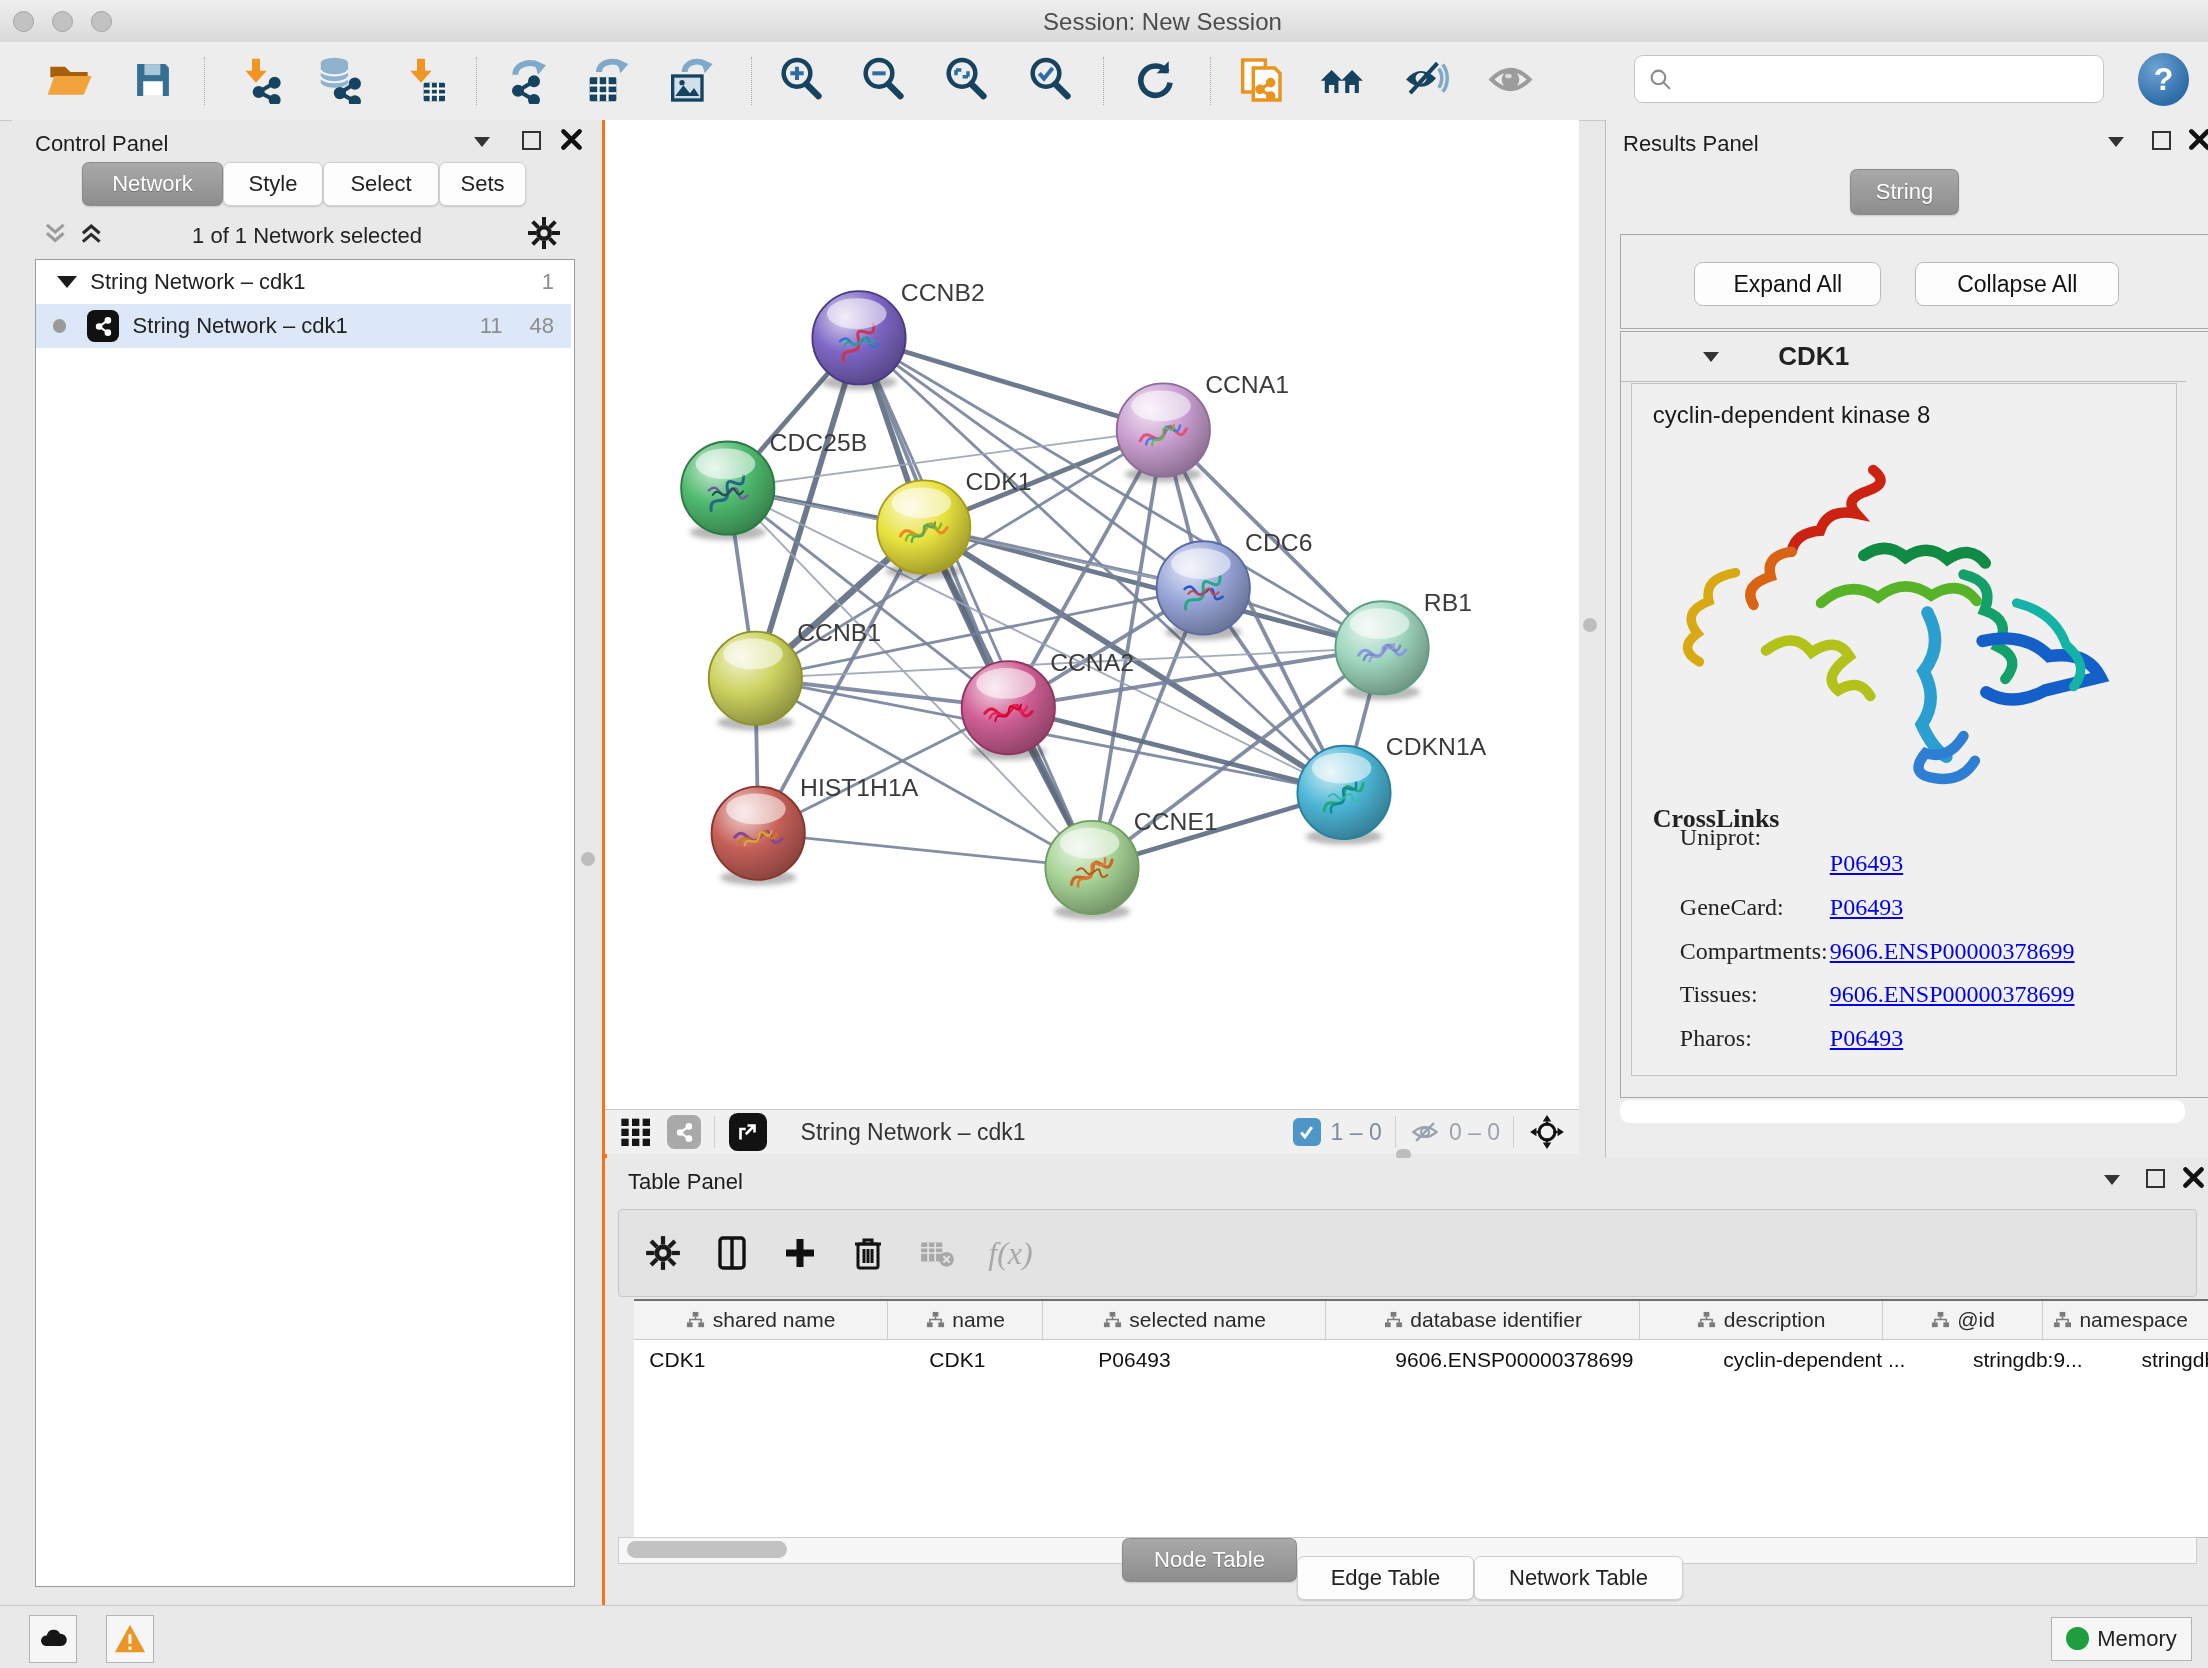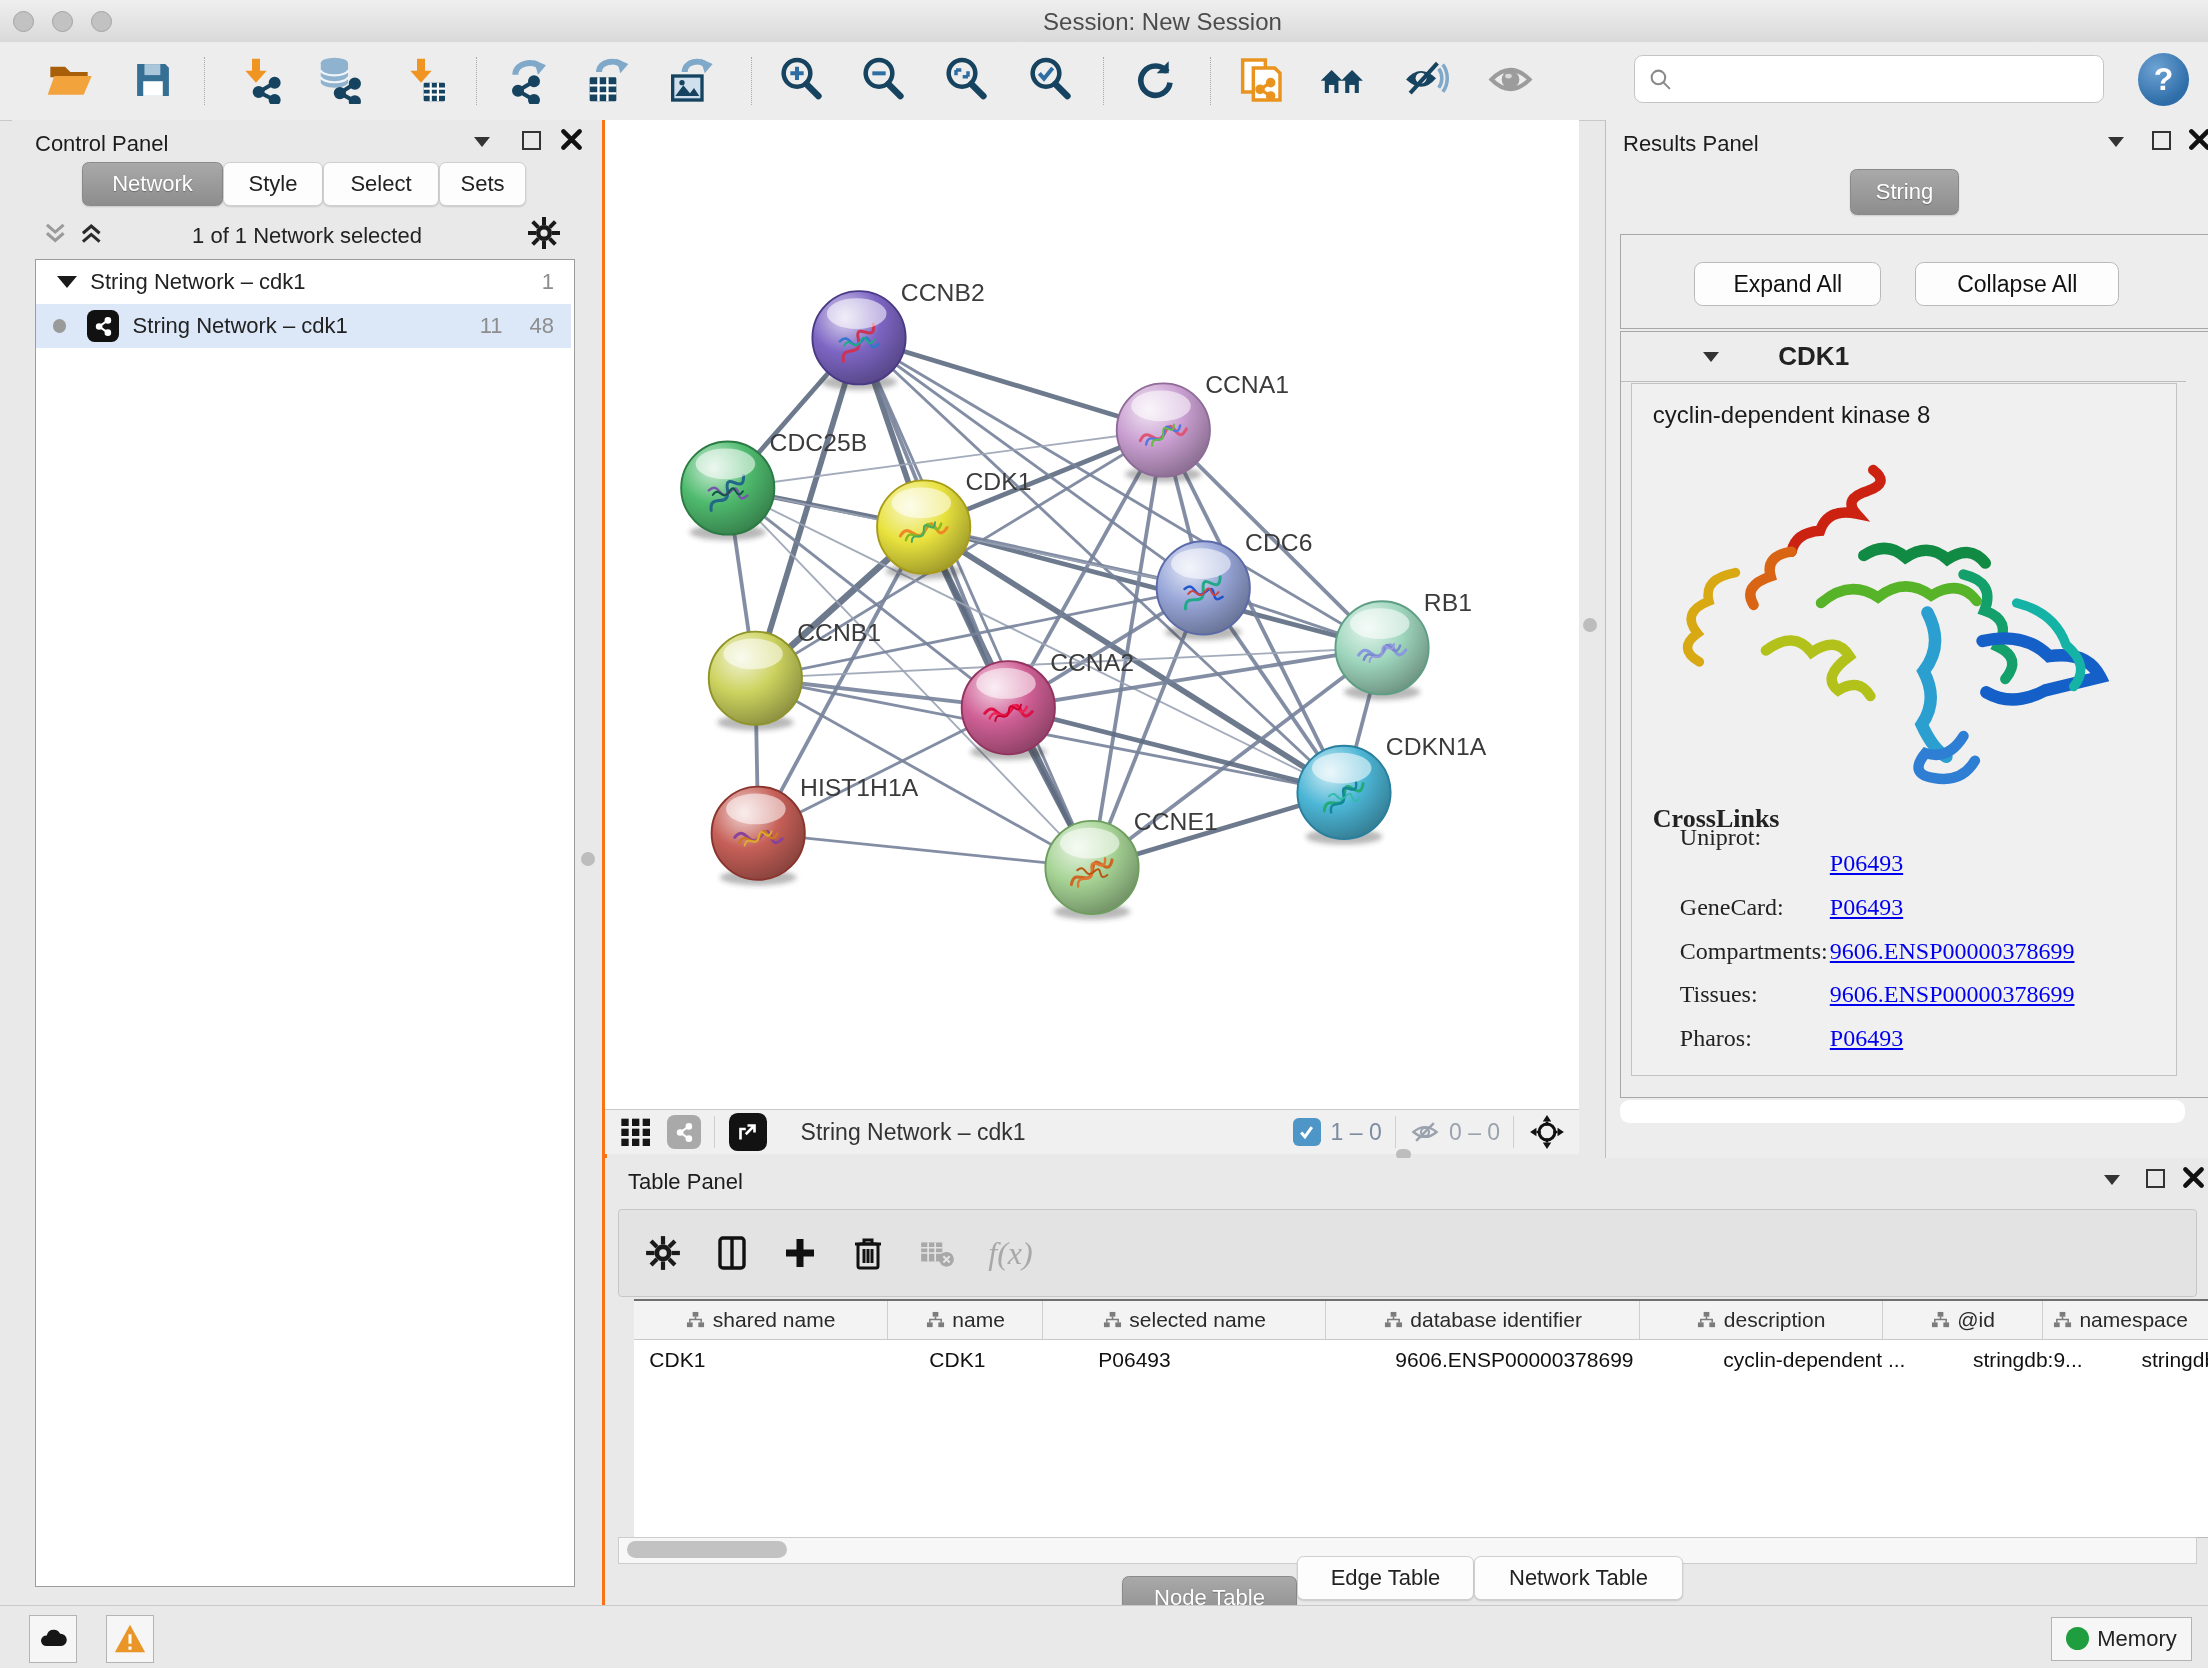--- a/index.html
+++ b/index.html
@@ -824,21 +824,21 @@
       <div class="td" style="width:242px">cyclin-dependent ...</div>
       <div class="td" style="width:159px;padding-left:7.6px">stringdb:9...</div>
       <div class="td" style="flex:1;padding-left:9.5px">stringdb</div>
     </div>
   </div>
 
   <div class="abs scrolltrack">
     <div class="abs scrollthumb"></div>
   </div>
 
-  <div class="abs tab active" style="left:517px;top:418px;width:173px">Node Table</div>
+  <div class="abs tab active" style="left:517px;top:380px;width:173px">Node Table</div>
   <div class="abs tab" style="left:692px;top:398px;width:175px">Edge Table</div>
   <div class="abs tab" style="left:869px;top:398px;width:207px">Network Table</div>
 </div>
 
 <div class="abs statusbar">
   <div class="abs sqbtn" style="left:28.5px;top:8.6px">
     <span>
         <svg width="32" height="32" viewBox="0 0 36 36">
           <path d="M10 26a6 6 0 0 1 1-12 8 8 0 0 1 15-2 6 6 0 0 1 1 14z" fill="#161616"></path>
         </svg>

